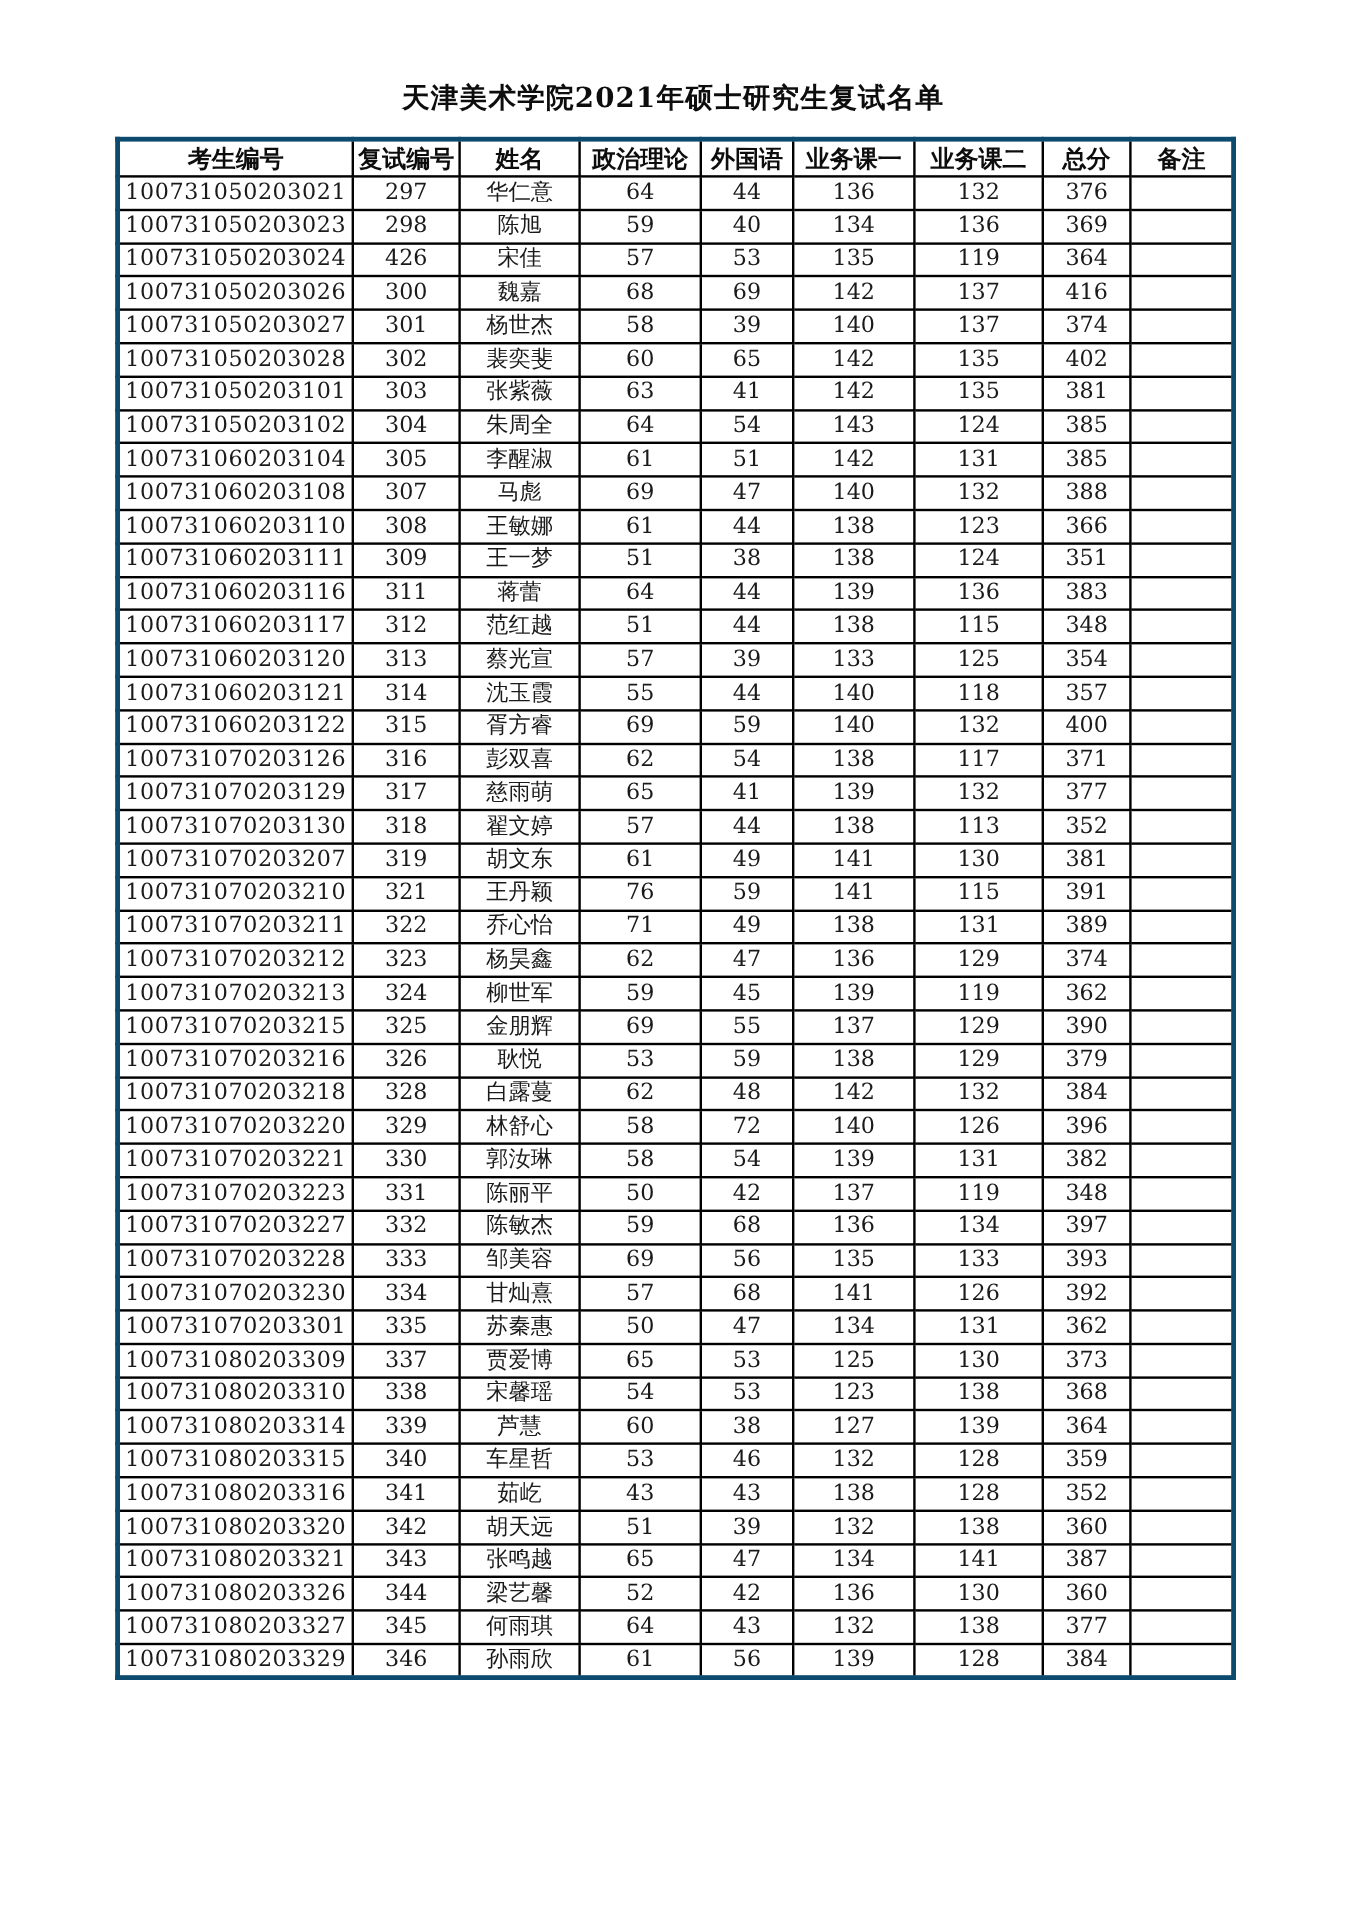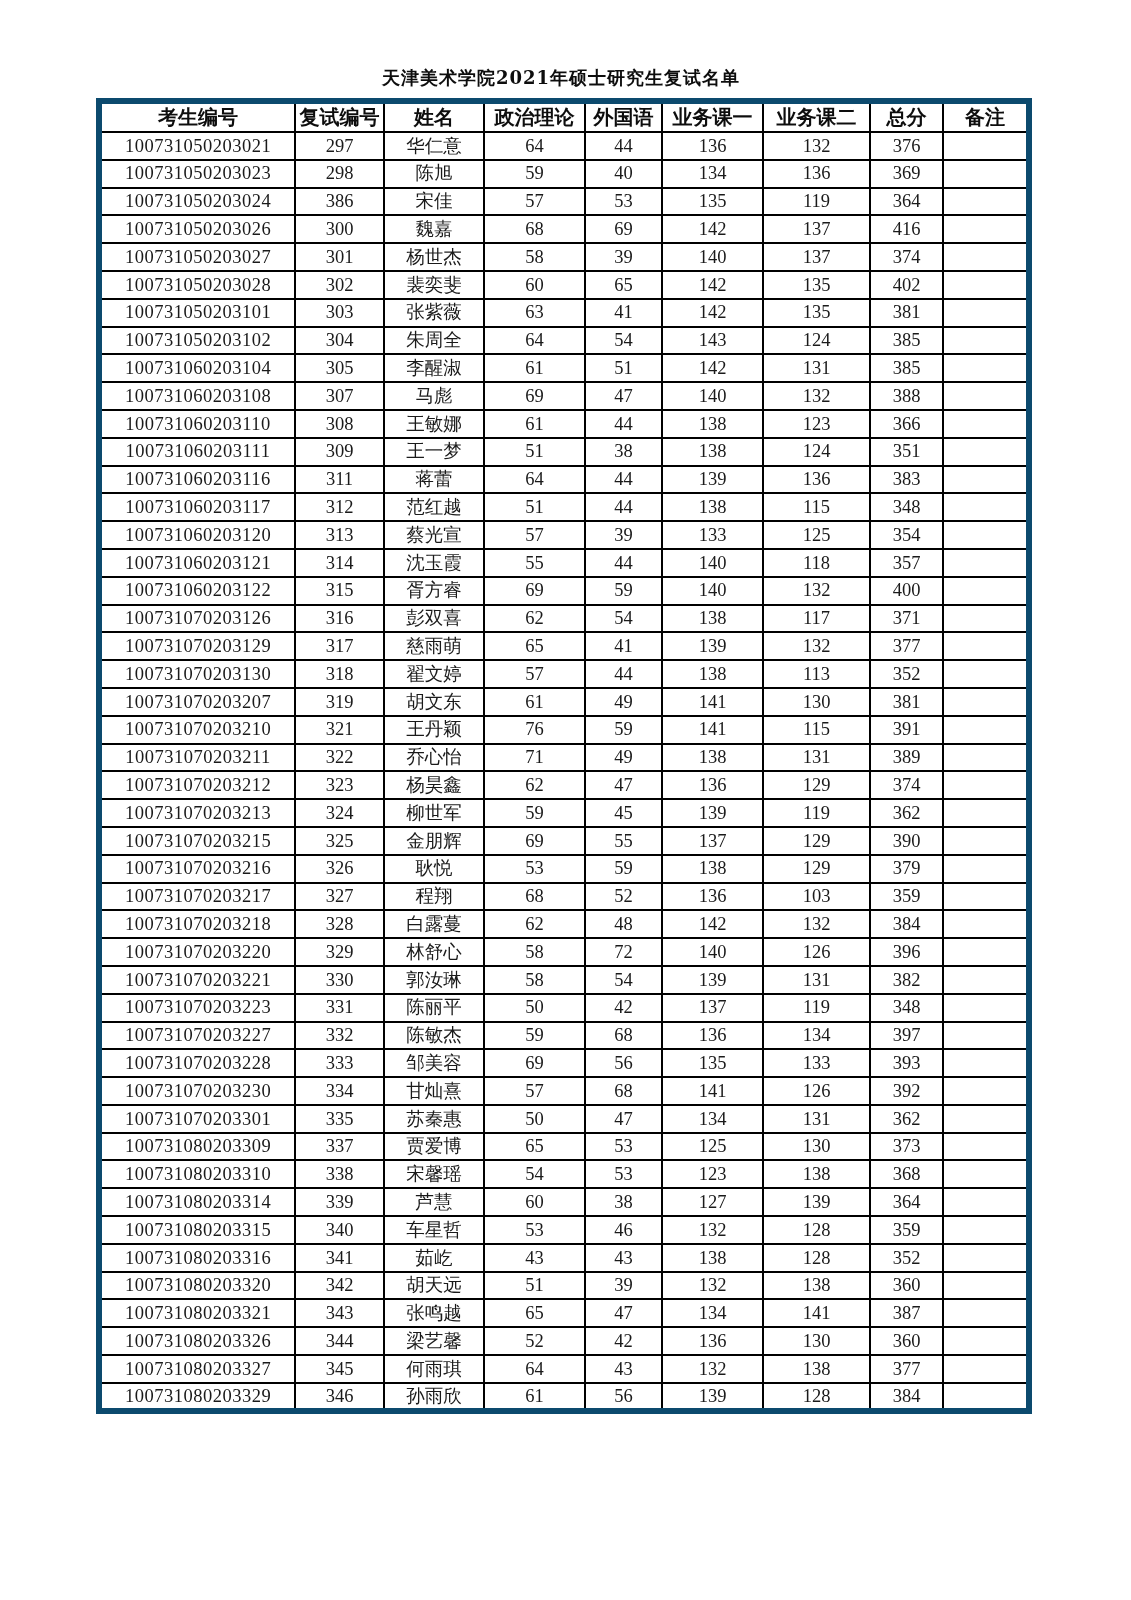--- a/index.html
+++ b/index.html
@@ -15,34 +15,33 @@
     height: 1600px;
     background: #ffffff;
     overflow: hidden;
   }
   .doc-title {
     position: absolute;
     top: 66px;
     left: 96px;
     width: 930px;
     text-align: center;
-    font-size: 18px;
+    font-size: 23px;
     font-weight: bold;
     letter-spacing: 1px;
     color: #0d0d0d;
   }
   table.results {
     position: absolute;
     left: 96px;
-    top: 98px;
+    top: 114px;
     width: 930px;
     border-collapse: collapse;
     table-layout: fixed;
-    border: 6px solid #0c4a6e;
-    font-family: Liberation Serif, serif;
+    border: 4px solid #0c4a6e;
   }
   table.results th, table.results td {
     border: 2px solid #000000;
     text-align: center;
     vertical-align: middle;
     overflow: hidden;
     white-space: nowrap;
   }
   table.results th {
     height: 31px;
@@ -118,21 +117,21 @@
           <td data-name="cell-name">陈旭</td>
           <td data-name="cell-politics-theory">59</td>
           <td data-name="cell-foreign-language">40</td>
           <td data-name="cell-course-one">134</td>
           <td data-name="cell-course-two">136</td>
           <td data-name="cell-total-score">369</td>
           <td data-name="cell-remark"></td>
         </tr>
         <tr data-name="table-row">
           <td data-name="cell-candidate-id">100731050203024</td>
-          <td data-name="cell-retest-id">386</td>
+          <td data-name="cell-retest-id">426</td>
           <td data-name="cell-name">宋佳</td>
           <td data-name="cell-politics-theory">57</td>
           <td data-name="cell-foreign-language">53</td>
           <td data-name="cell-course-one">135</td>
           <td data-name="cell-course-two">119</td>
           <td data-name="cell-total-score">364</td>
           <td data-name="cell-remark"></td>
         </tr>
         <tr data-name="table-row">
           <td data-name="cell-candidate-id">100731050203026</td>
@@ -392,31 +391,20 @@
           <td data-name="cell-retest-id">326</td>
           <td data-name="cell-name">耿悦</td>
           <td data-name="cell-politics-theory">53</td>
           <td data-name="cell-foreign-language">59</td>
           <td data-name="cell-course-one">138</td>
           <td data-name="cell-course-two">129</td>
           <td data-name="cell-total-score">379</td>
           <td data-name="cell-remark"></td>
         </tr>
         <tr data-name="table-row">
-          <td data-name="cell-candidate-id">100731070203217</td>
-          <td data-name="cell-retest-id">327</td>
-          <td data-name="cell-name">程翔</td>
-          <td data-name="cell-politics-theory">68</td>
-          <td data-name="cell-foreign-language">52</td>
-          <td data-name="cell-course-one">136</td>
-          <td data-name="cell-course-two">103</td>
-          <td data-name="cell-total-score">359</td>
-          <td data-name="cell-remark"></td>
-        </tr>
-        <tr data-name="table-row">
           <td data-name="cell-candidate-id">100731070203218</td>
           <td data-name="cell-retest-id">328</td>
           <td data-name="cell-name">白露蔓</td>
           <td data-name="cell-politics-theory">62</td>
           <td data-name="cell-foreign-language">48</td>
           <td data-name="cell-course-one">142</td>
           <td data-name="cell-course-two">132</td>
           <td data-name="cell-total-score">384</td>
           <td data-name="cell-remark"></td>
         </tr>

